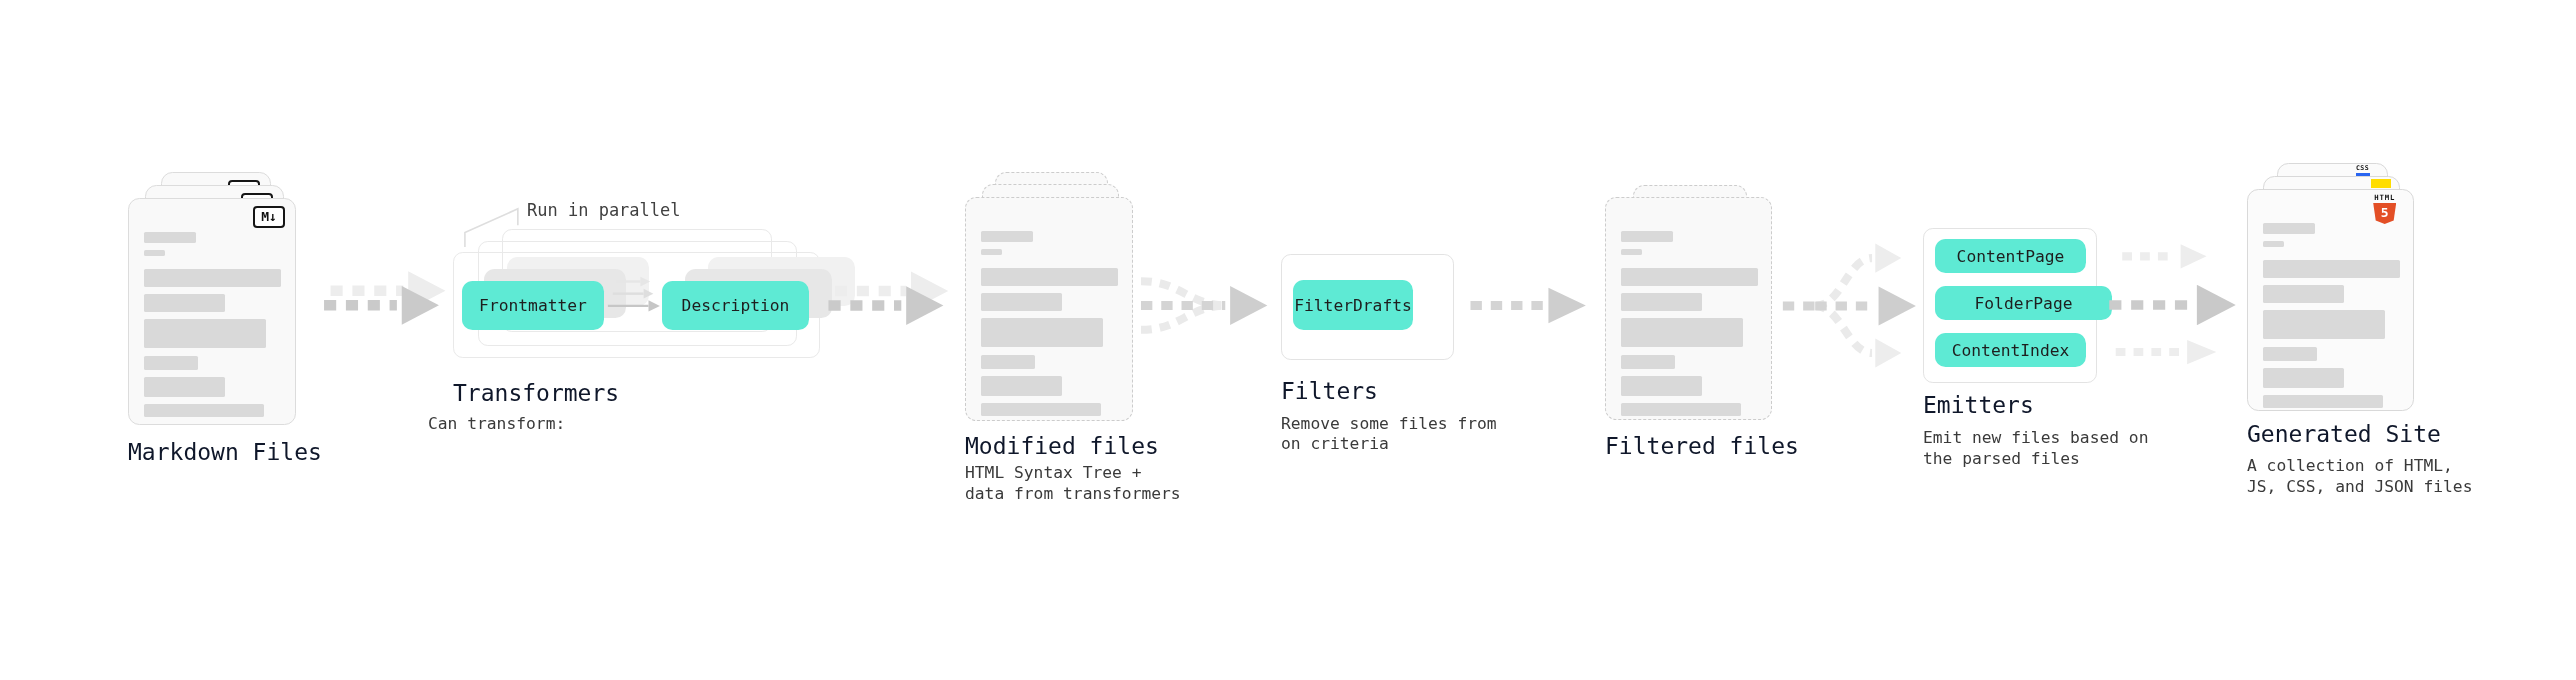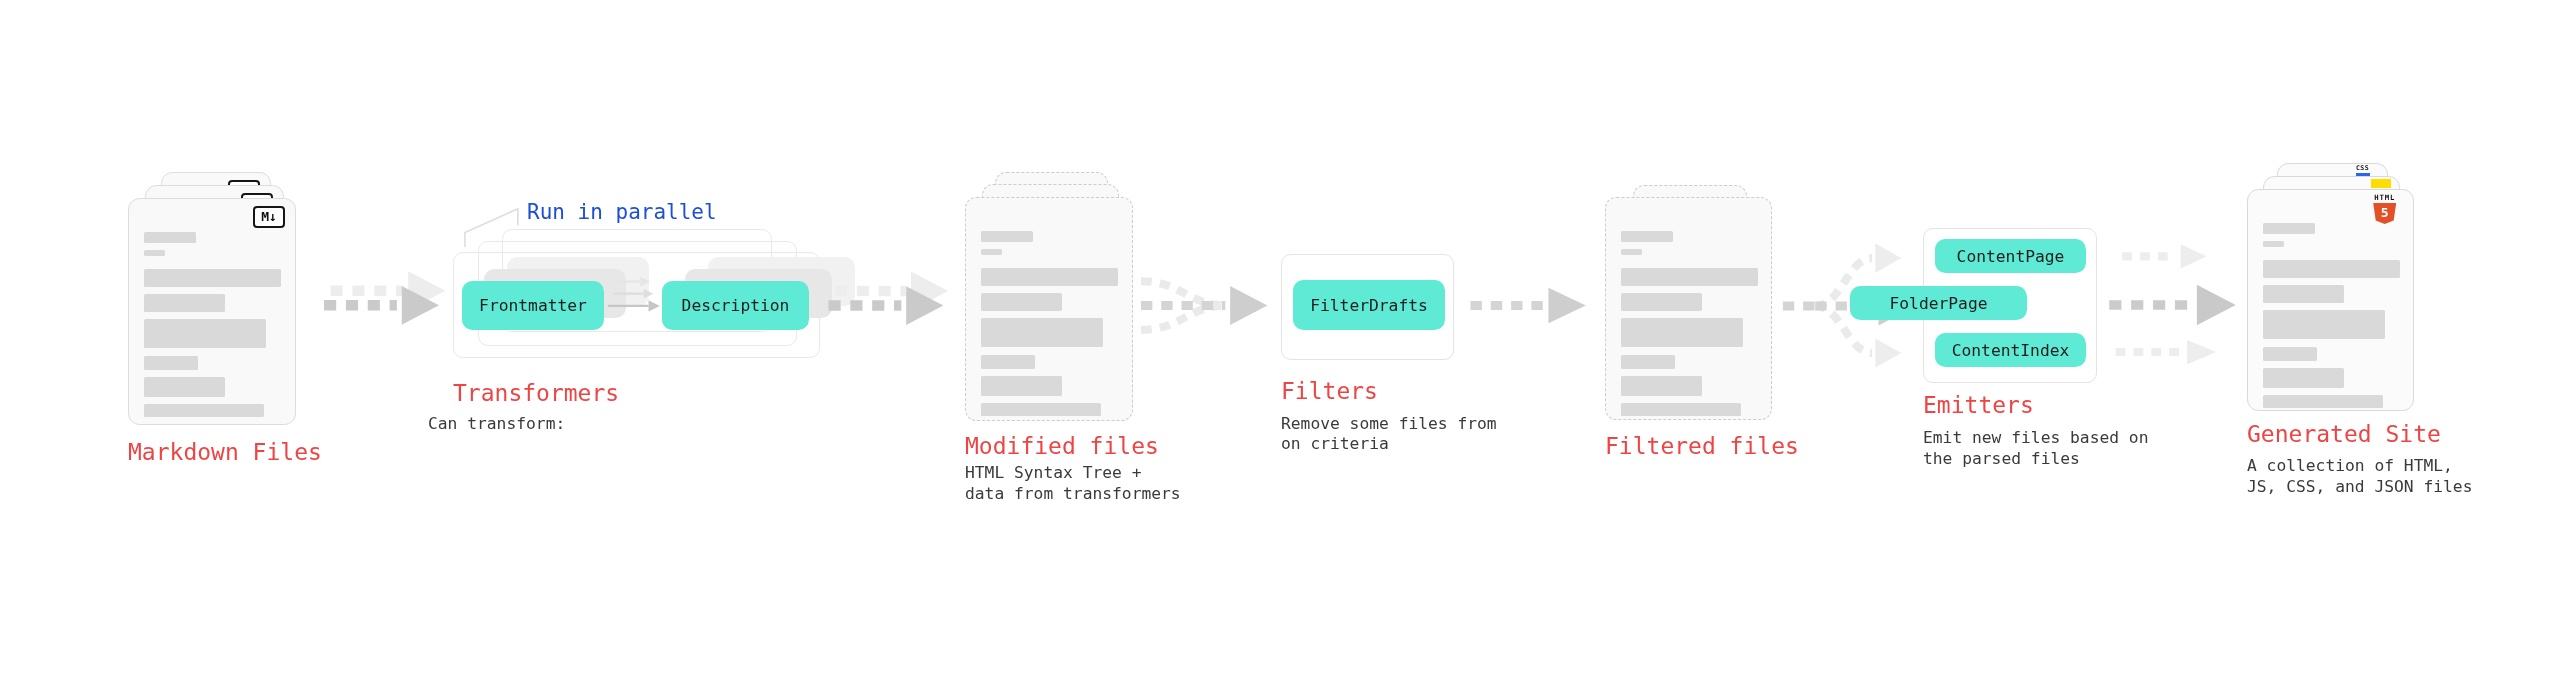--- a/index.html
+++ b/index.html
@@ -27,24 +27,24 @@
   .css-badge .t{font-size:6.5px;font-weight:bold;color:#111111;line-height:7.3px;letter-spacing:0.4px;}
   .css-badge .ubar{width:14px;height:3.3px;background:#2965f1;margin:0.8px auto 0;}
   
   .frame{position:absolute;box-sizing:border-box;border:1.6px solid #e9e9e9;border-radius:9.8px;background:transparent;}
   
   .pill{position:absolute;box-sizing:border-box;background:#5eead4;border-radius:10.6px;
         display:flex;align-items:center;justify-content:center;font-size:16.3px;color:#1e1e1e;}
   .pill.ghost1{background:#e7e7e7;}
   .pill.ghost2{background:#f1f1f1;}
   
-  .node-label{position:absolute;font-size:23px;font-weight:500;color:#ef4444;white-space:nowrap;text-align:right;}
+  .node-label{position:absolute;font-size:23px;font-weight:500;color:#0f172a;white-space:nowrap;text-align:right;}
   .node-desc{position:absolute;font-size:16.3px;color:#3a3a3a;line-height:21px;white-space:nowrap;}
   .node-desc.tight{line-height:20.3px;}
-  .annotation{position:absolute;font-size:21px;color:#1d4ed8;white-space:nowrap;}
+  .annotation{position:absolute;font-size:17px;color:#404040;white-space:nowrap;}
   ul.bullets{list-style:none;margin:1.6px 0 0 0;padding:0 0 0 9.8px;}
   ul.bullets li{line-height:20.3px;}
   ul.bullets li::before{content:"• ";}
   svg.arrow{position:absolute;overflow:visible;}
 </style>
 </head>
 <body>
 
 <div class="canvas">
 
@@ -142,21 +142,21 @@
 
   <svg class="arrow" style="left:1136px;top:265px;" width="138" height="81" viewBox="0 0 170 100">
     <path d="M6,20 C56,20 64,50 112,50" fill="none" stroke="#eaeaea" stroke-width="10" stroke-dasharray="13 10"></path>
     <path d="M6,80 C56,80 64,50 112,50" fill="none" stroke="#eaeaea" stroke-width="10" stroke-dasharray="13 10"></path>
     <line x1="6" y1="50" x2="110" y2="50" stroke="#d4d4d4" stroke-width="11" stroke-dasharray="14 11"></line>
     <polygon points="116,26 116,74 162,50" fill="#cecece"></polygon>
   </svg>
 
   <div class="abs">
     <div class="frame" style="left:1281px;top:254px;width:173px;height:106px;border-color:#e3e3e3;"></div>
-    <div class="pill" style="left:1293px;top:280px;width:152px;height:50px;">FilterDrafts</div>
+    <div class="pill" style="left:1293px;top:280px;width:120px;height:50px;">FilterDrafts</div>
     <div class="node-label" style="left:1281px;top:378px;">Filters</div>
     <div class="node-desc tight" style="left:1281px;top:414px;">
       <div>Remove some files from</div>
       <div>on criteria</div>
     </div>
   </div>
 
   <svg class="arrow" style="left:1464px;top:281px;" width="134" height="49" viewBox="0 0 165 60">
     <line x1="8" y1="30" x2="98" y2="30" stroke="#d4d4d4" stroke-width="11" stroke-dasharray="14 11"></line>
     <polygon points="104,8 104,52 150,30" fill="#cecece"></polygon>
@@ -185,21 +185,21 @@
     <polygon points="120,3 120,39 152,21" fill="#ededed"></polygon>
     <path d="M46,80 C78,80 86,138 116,138" fill="none" stroke="#eaeaea" stroke-width="10" stroke-dasharray="13 10"></path>
     <polygon points="120,120 120,156 152,138" fill="#ededed"></polygon>
     <line x1="46" y1="80" x2="118" y2="80" stroke="#d4d4d4" stroke-width="11" stroke-dasharray="14 11"></line>
     <polygon points="124,56 124,104 170,80" fill="#cecece"></polygon>
   </svg>
 
   <div class="abs">
     <div class="frame" style="left:1923px;top:228px;width:174px;height:155px;border-color:#e3e3e3;"></div>
     <div class="pill" style="left:1935px;top:239px;width:151px;height:34px;">ContentPage</div>
-    <div class="pill" style="left:1850px;top:286px;width:177px;height:34px;">FolderPage</div>
+    <div class="pill" style="left:1935px;top:286px;width:177px;height:34px;">FolderPage</div>
     <div class="pill" style="left:1935px;top:333px;width:151px;height:34px;">ContentIndex</div>
     <div class="node-label" style="left:1923px;top:392px;">Emitters</div>
     <div class="node-desc" style="left:1923px;top:427px;">
       <div>Emit new files based on</div>
       <div>the parsed files</div>
     </div>
   </div>
 
   <svg class="arrow" style="left:2106px;top:236px;" width="146" height="138" viewBox="0 0 180 170">
     <line x1="20" y1="25" x2="86" y2="25" stroke="#ededed" stroke-width="10" stroke-dasharray="12 10"></line>

